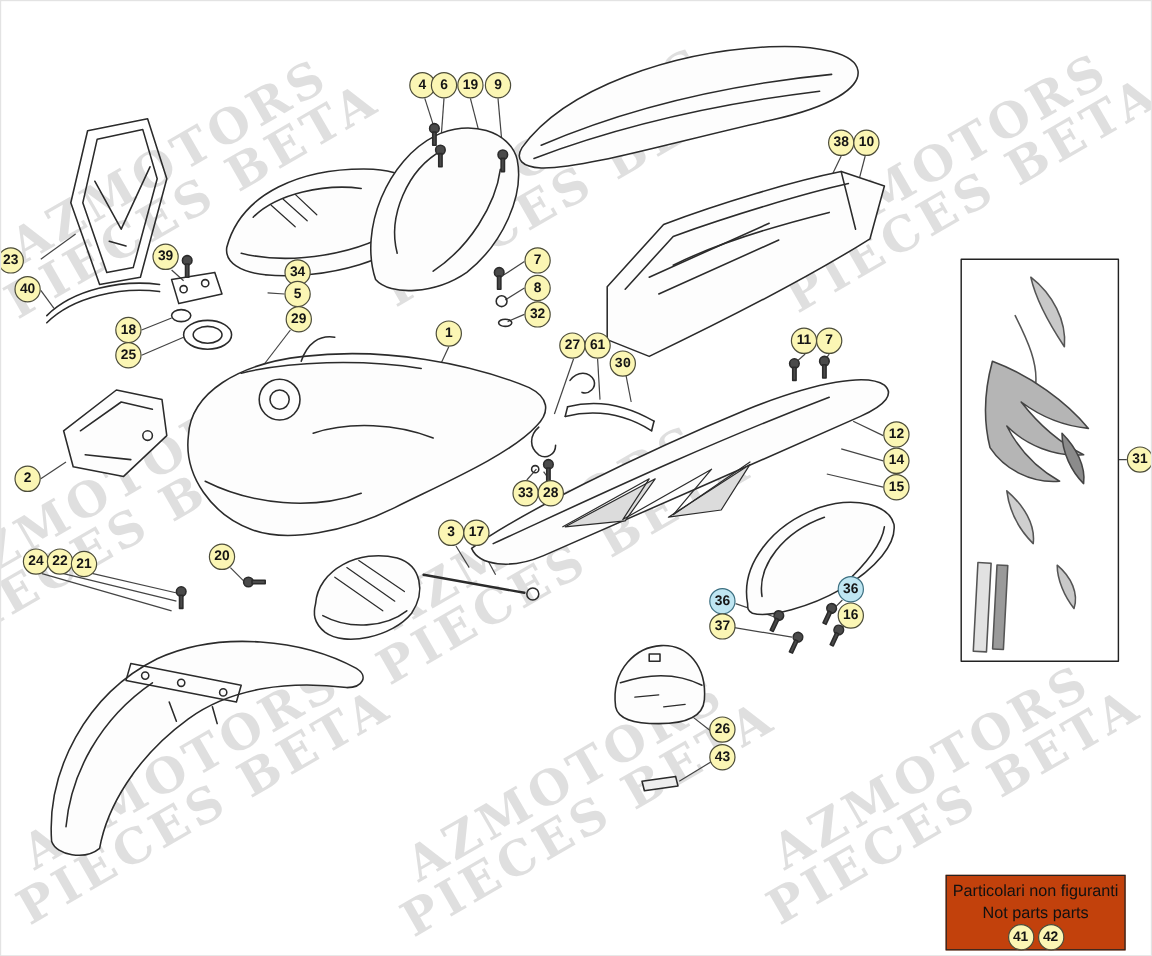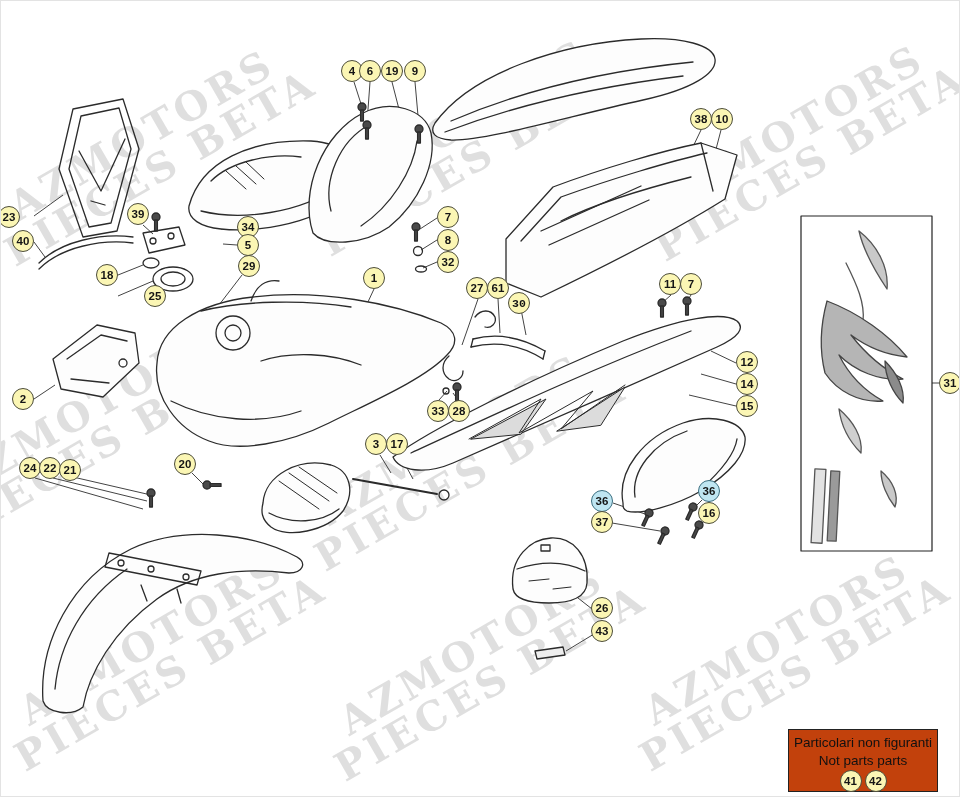--- a/index.html
+++ b/index.html
@@ -270,21 +270,21 @@
       <div class="callout" style="left: 721px; top: 118px;">10</div>
       <div class="callout" style="left: 8px; top: 216px;">23</div>
       <div class="callout" style="left: 22px; top: 240px;">40</div>
       <div class="callout" style="left: 137px; top: 213px; text-align: right;">39</div>
       <div class="callout" style="left: 247px; top: 226px;">34</div>
       <div class="callout" style="left: 247px; top: 244px;">5</div>
       <div class="callout" style="left: 447px; top: 216px;">7</div>
       <div class="callout" style="left: 447px; top: 239px;">8</div>
       <div class="callout" style="left: 447px; top: 261px;">32</div>
       <div class="callout" style="left: 106px; top: 274px;">18</div>
-      <div class="callout" style="left: 106px; top: 295px; margin-left: 48px;">25</div>
+      <div class="callout" style="left: 106px; top: 295px;">25</div>
       <div class="callout" style="left: 248px; top: 265px;">29</div>
       <div class="callout" style="left: 373px; top: 277px;">1</div>
       <div class="callout" style="left: 476px; top: 287px;">27</div>
       <div class="callout" style="left: 497px; top: 287px;">61</div>
       <div class="callout" style="left: 518px; top: 302px; font-family: Liberation Mono, monospace;">30</div>
       <div class="callout" style="left: 669px; top: 283px;">11</div>
       <div class="callout" style="left: 690px; top: 283px;">7</div>
       <div class="callout" style="left: 22px; top: 398px;">2</div>
       <div class="callout" style="left: 746px; top: 361px;">12</div>
       <div class="callout" style="left: 746px; top: 383px;">14</div>

